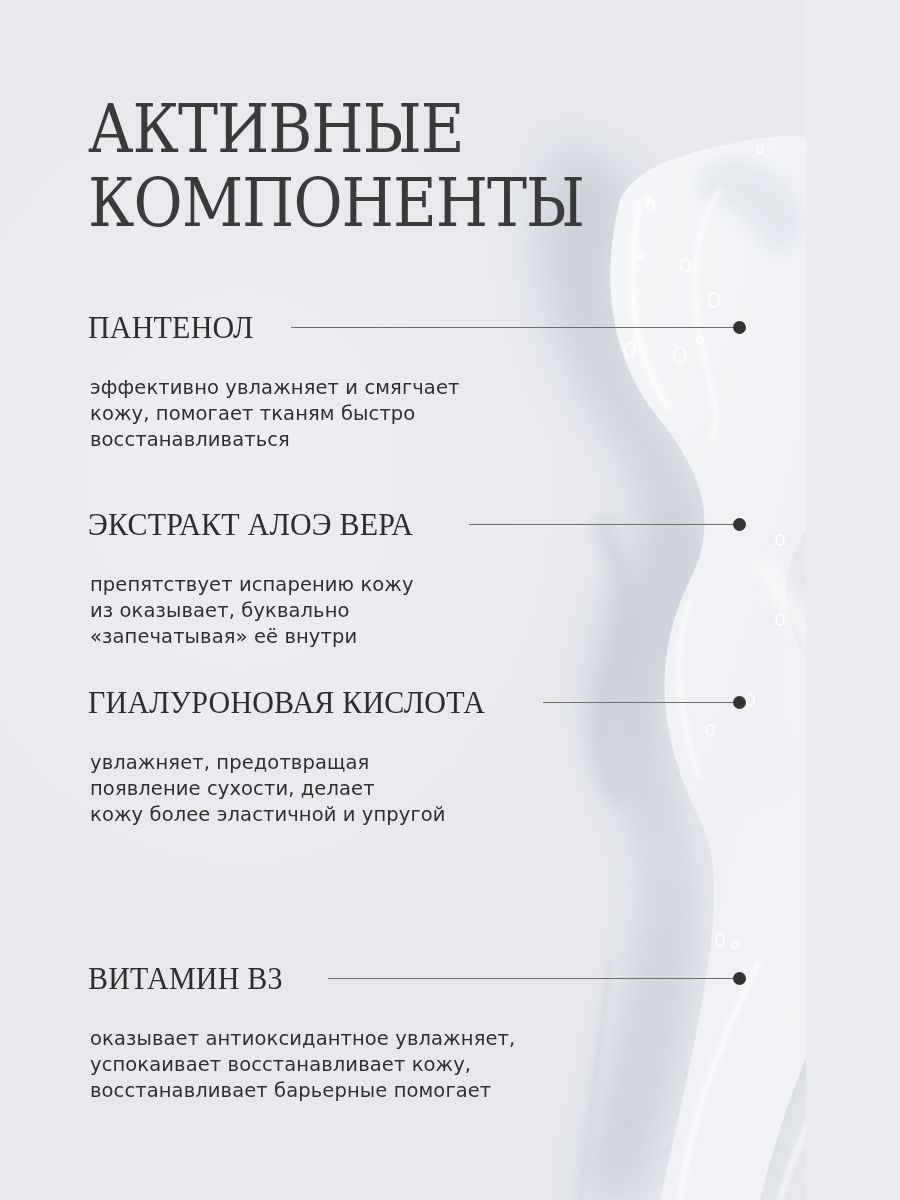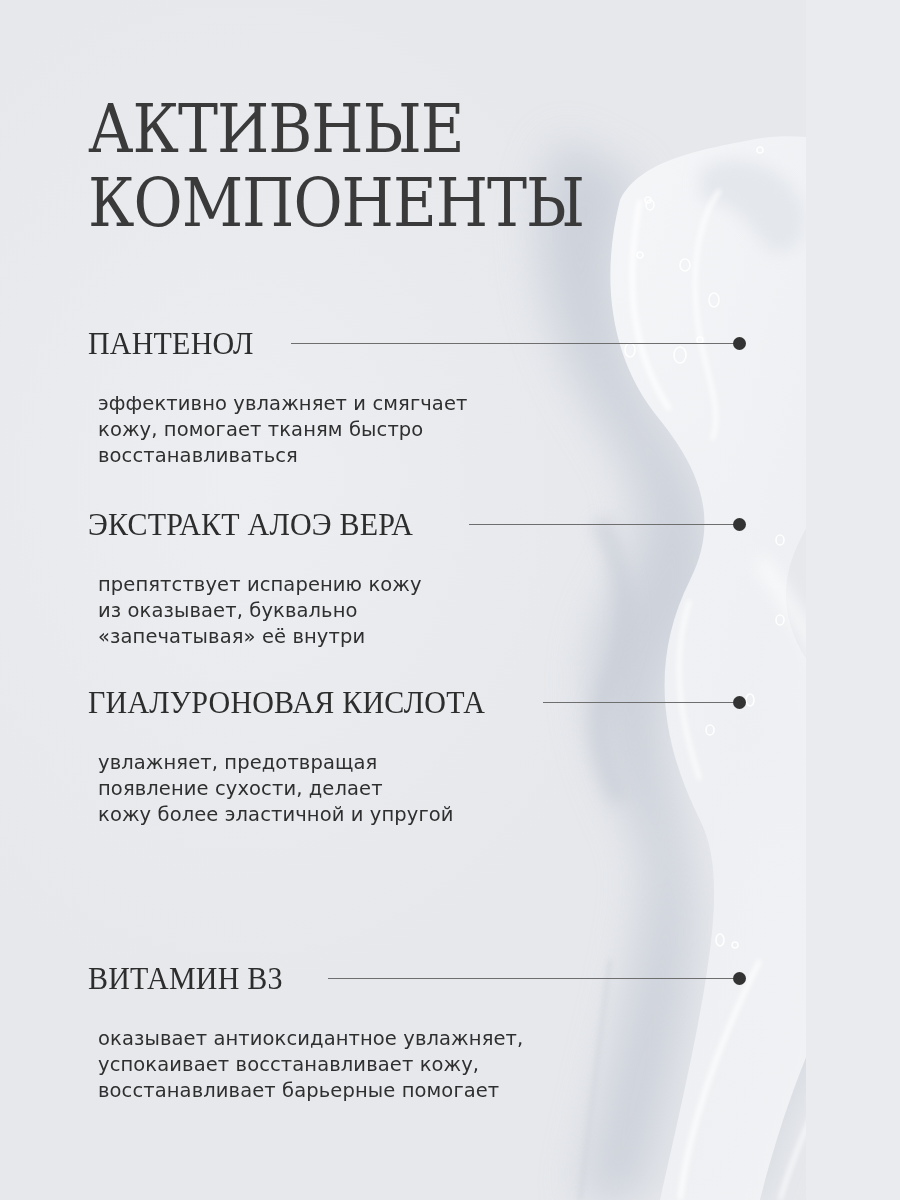--- a/index.html
+++ b/index.html
@@ -82,21 +82,21 @@
       position: absolute;
       left: 2px;
       top: 70px;
       margin: 0;
       font-family: "DejaVu Sans", "Liberation Sans", sans-serif;
       font-size: 19.5px;
       line-height: 26px;
       color: #2f2f2f;
       letter-spacing: 0.1px;
     }
-    .item-desc span { display: block; white-space: nowrap; margin-left: 8px; }
+    .item-desc span { display: block; white-space: nowrap; }
   </style>
 </head>
 <body>
 
 <div class="canvas">
 
   <svg class="gel-layer" width="900" height="1200" viewBox="0 0 900 1200" xmlns="http://www.w3.org/2000/svg">
     <defs>
       <filter id="blurBig" x="-50%" y="-50%" width="200%" height="200%">
         <feGaussianBlur stdDeviation="22"></feGaussianBlur>
@@ -158,21 +158,21 @@
       <ellipse cx="720" cy="940" rx="4" ry="6"></ellipse>
       <ellipse cx="735" cy="945" rx="3" ry="3"></ellipse>
     </g>
   </svg>
 
   <h1 class="title">
     <span>АКТИВНЫЕ</span>
     <span>КОМПОНЕНТЫ</span>
   </h1>
 
-  <div class="item" style="top:321px;">
+  <div class="item" style="top:305px;">
     <div class="item-head">
       <span class="item-name">ПАНТЕНОЛ</span>
       <div class="connector" style="left:203px; width:447px;"></div>
       <div class="dot" style="left:645px;"></div>
     </div>
     <p class="item-desc">
       <span>эффективно увлажняет и смягчает</span>
       <span>кожу, помогает тканям быстро</span>
       <span>восстанавливаться</span>
     </p>

